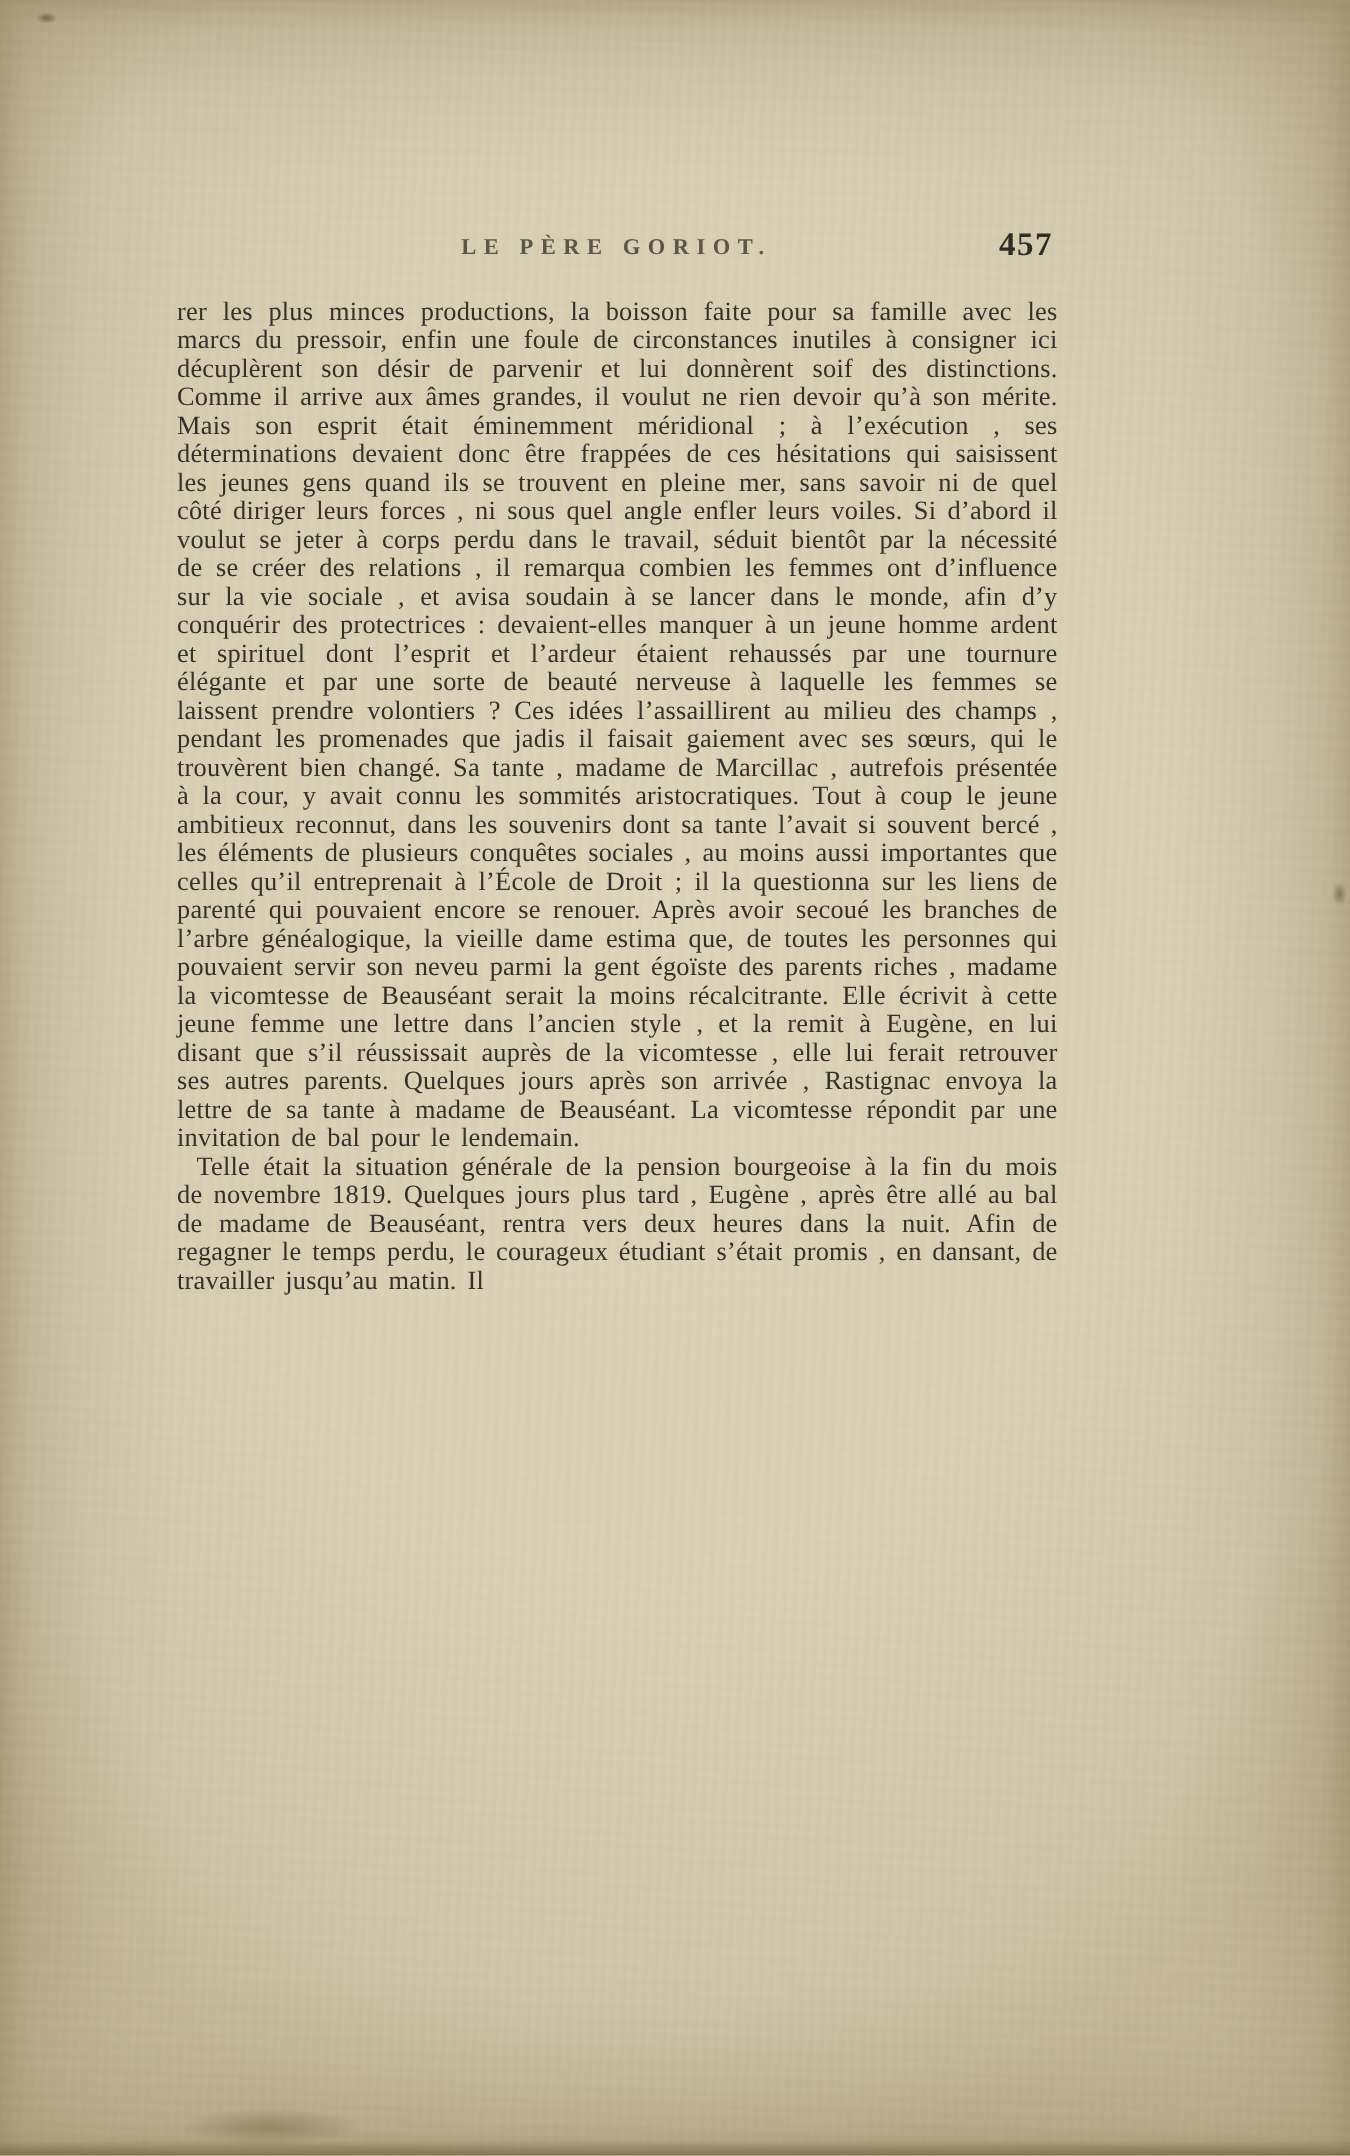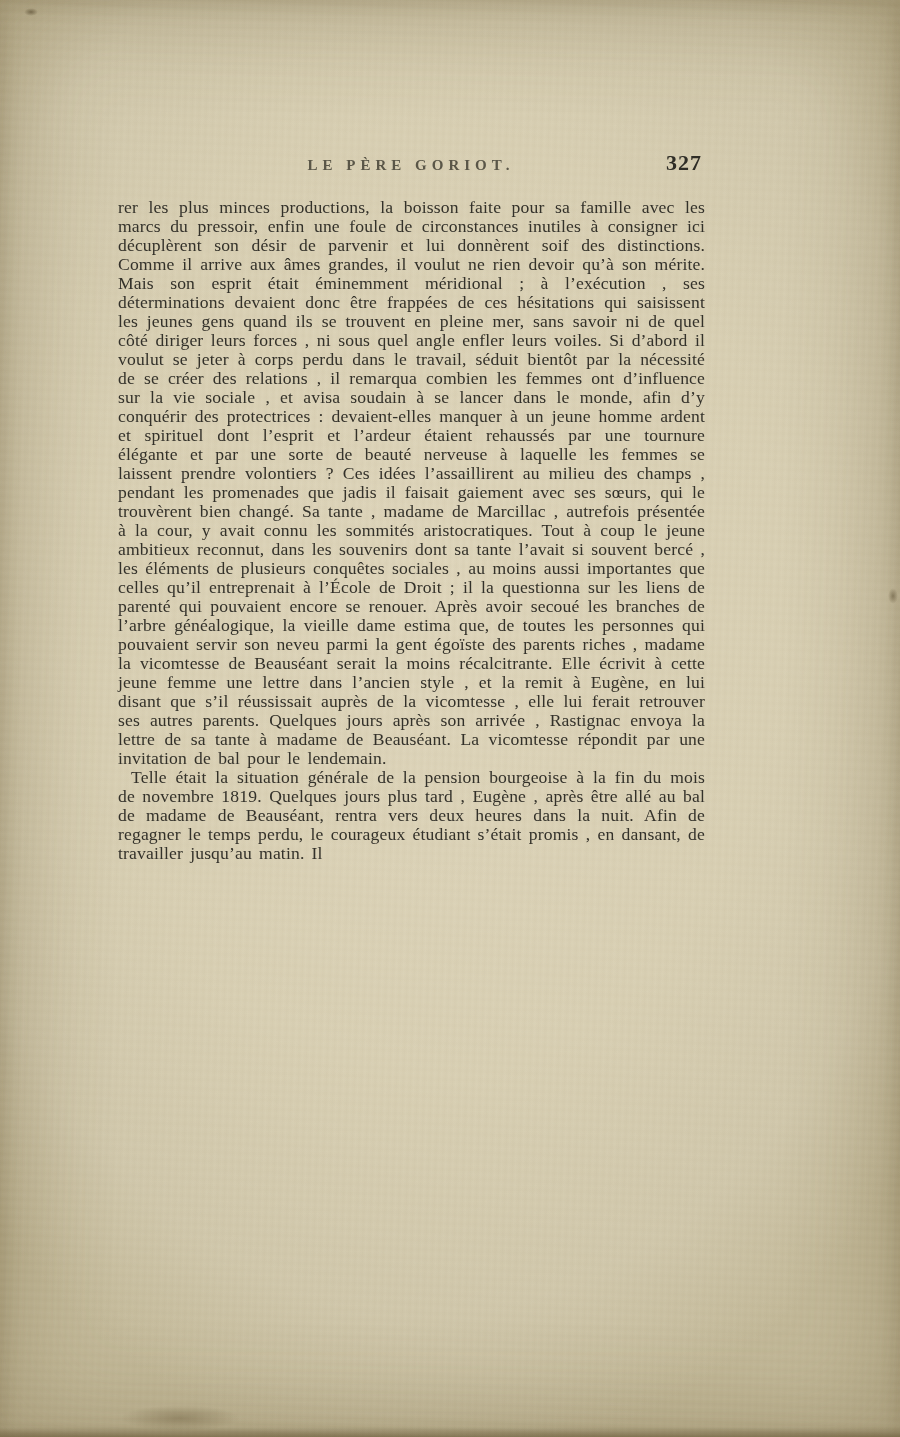--- a/index.html
+++ b/index.html
@@ -106,21 +106,21 @@
   }
 </style>
 </head>
 <body>
 
 <div class="scan">
   <div class="grain"></div>
 
   <div class="page-header">
     <span class="running-header">LE PÈRE GORIOT.</span>
-    <span class="page-number">327</span>
+    <span class="page-number">457</span>
   </div>
 
   <div class="body-text">
     <p>rer les plus minces productions, la boisson faite pour sa famille avec les marcs du pressoir, enfin une foule de circonstances inutiles à consigner ici décuplèrent son désir de parvenir et lui donnèrent soif des distinctions. Comme il arrive aux âmes grandes, il voulut ne rien devoir qu’à son mérite. Mais son esprit était éminemment méridional ; à l’exécution , ses déterminations devaient donc être frappées de ces hésitations qui saisissent les jeunes gens quand ils se trouvent en pleine mer, sans savoir ni de quel côté diriger leurs forces , ni sous quel angle enfler leurs voiles. Si d’abord il voulut se jeter à corps perdu dans le travail, séduit bientôt par la nécessité de se créer des relations , il remarqua combien les femmes ont d’influence sur la vie sociale , et avisa soudain à se lancer dans le monde, afin d’y conquérir des protectrices : devaient-elles manquer à un jeune homme ardent et spirituel dont l’esprit et l’ardeur étaient rehaussés par une tournure élégante et par une sorte de beauté nerveuse à laquelle les femmes se laissent prendre volontiers ? Ces idées l’assaillirent au milieu des champs , pendant les promenades que jadis il faisait gaiement avec ses sœurs, qui le trouvèrent bien changé. Sa tante , madame de Marcillac , autrefois présentée à la cour, y avait connu les sommités aristocratiques. Tout à coup le jeune ambitieux reconnut, dans les souvenirs dont sa tante l’avait si souvent bercé , les éléments de plusieurs conquêtes sociales , au moins aussi importantes que celles qu’il entreprenait à l’École de Droit ; il la questionna sur les liens de parenté qui pouvaient encore se renouer. Après avoir secoué les branches de l’arbre généalogique, la vieille dame estima que, de toutes les personnes qui pouvaient servir son neveu parmi la gent égoïste des parents riches , madame la vicomtesse de Beauséant serait la moins récalcitrante. Elle écrivit à cette jeune femme une lettre dans l’ancien style , et la remit à Eugène, en lui disant que s’il réussissait auprès de la vicomtesse , elle lui ferait retrouver ses autres parents. Quelques jours après son arrivée , Rastignac envoya la lettre de sa tante à madame de Beauséant. La vicomtesse répondit par une invitation de bal pour le lendemain.</p>
     <p class="para-indent">Telle était la situation générale de la pension bourgeoise à la fin du mois de novembre 1819. Quelques jours plus tard , Eugène , après être allé au bal de madame de Beauséant, rentra vers deux heures dans la nuit. Afin de regagner le temps perdu, le courageux étudiant s’était promis , en dansant, de travailler jusqu’au matin. Il</p>
   </div>
 
   <div class="speck speck-a"></div>
   <div class="speck speck-b"></div>
   <div class="smudge-bottom"></div>

